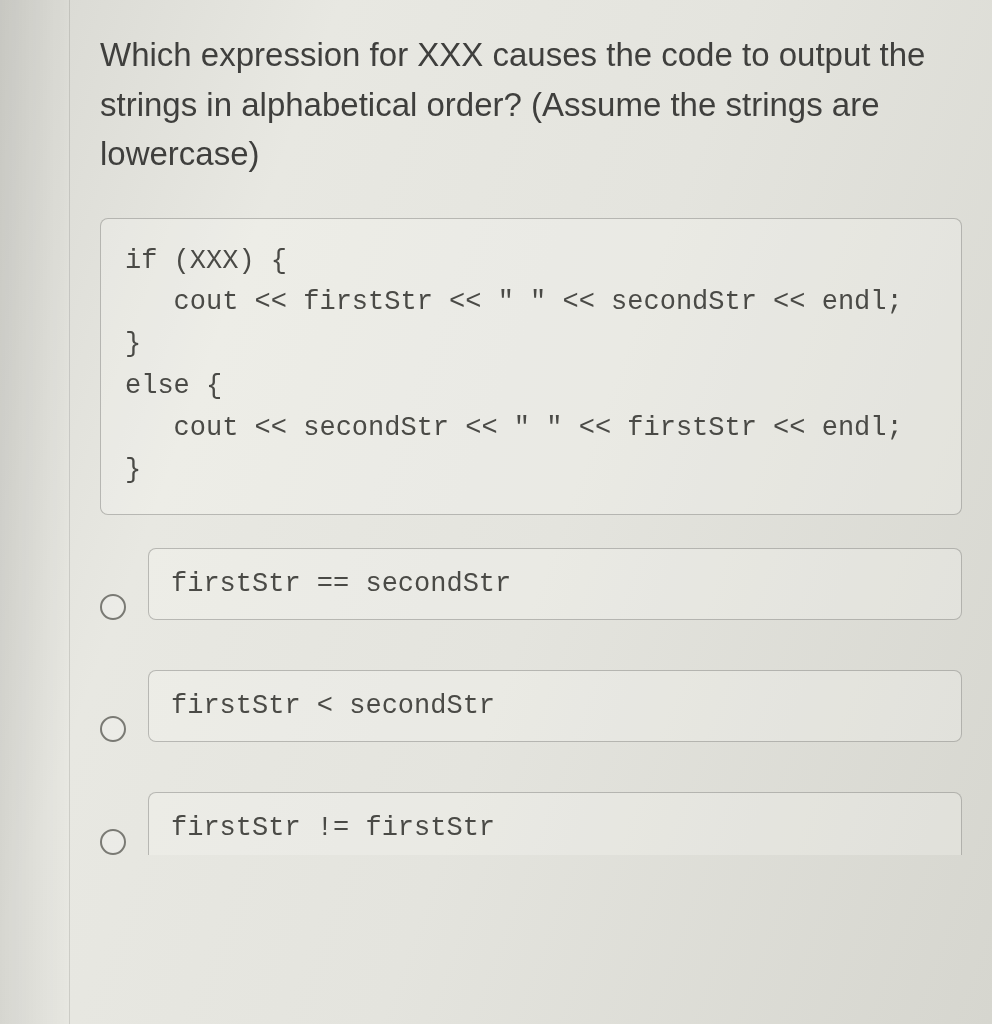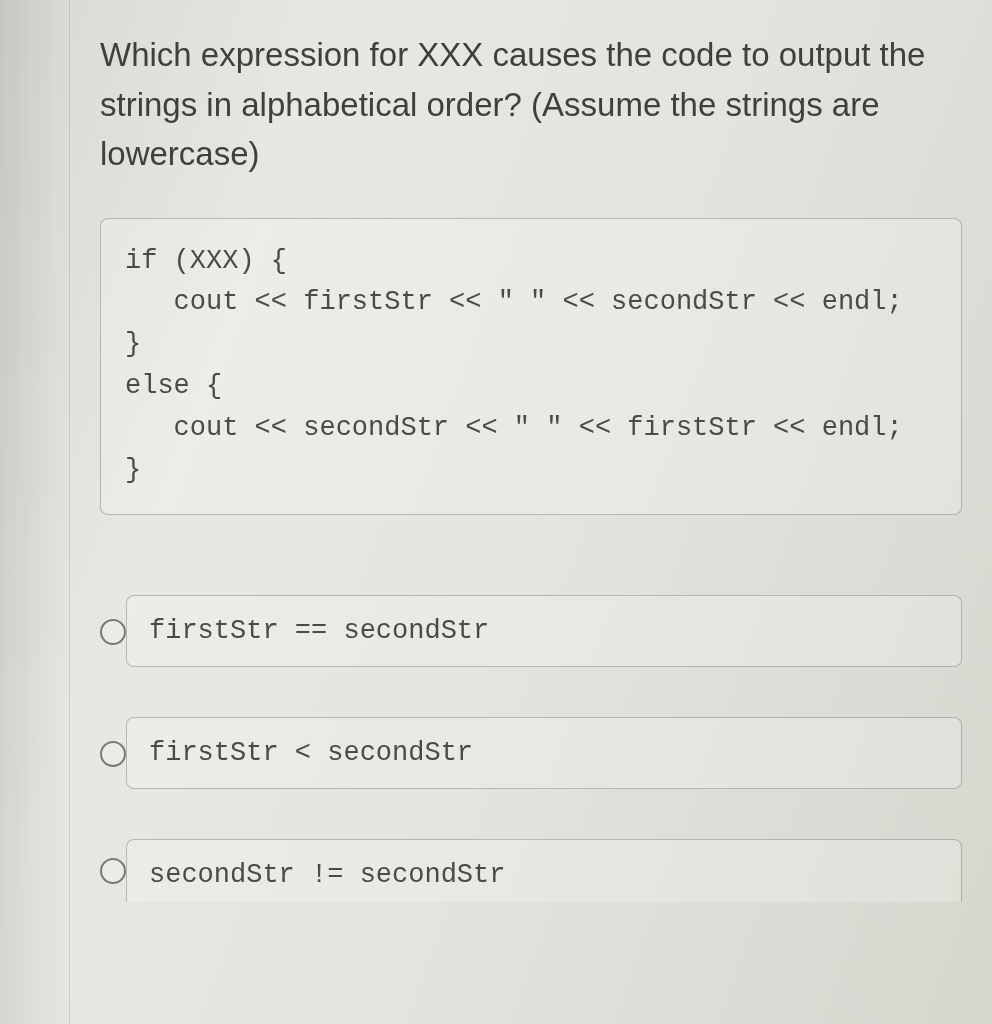--- a/index.html
+++ b/index.html
@@ -34,30 +34,31 @@
   .code-block {
     border: 1px solid rgba(120,120,115,0.45);
     border-radius: 8px;
     background: rgba(250,250,246,0.25);
     padding: 22px 24px;
     font-family: "Consolas", "Menlo", "Courier New", monospace;
     font-size: 27px;
     line-height: 1.55;
     color: #4a4a46;
     white-space: pre;
-    margin-bottom: 80px;
+    margin-bottom: 33px;
   }
   .options {
     display: flex;
     flex-direction: column;
     gap: 50px;
   }
   .option {
     display: flex;
-    align-items: center;
+    align-items: flex-end;
+    gap: 22px;
   }
   .radio {
     flex: 0 0 auto;
     width: 26px;
     height: 26px;
     border: 2px solid #7a7a74;
     border-radius: 50%;
     background: rgba(255,255,255,0.2);
     margin-top: 2px;
   }
@@ -98,18 +99,18 @@
     </div>
 
     <div class="option">
       <div class="radio"></div>
       <div class="option-box">firstStr &lt; secondStr</div>
     </div>
 
 
     <div class="option">
       <div class="radio"></div>
-      <div class="option-box cut">secondStr != secondStr</div>
+      <div class="option-box cut">firstStr != firstStr</div>
     </div>
 
   </div>
 
 </div>
 
 </body></html>

